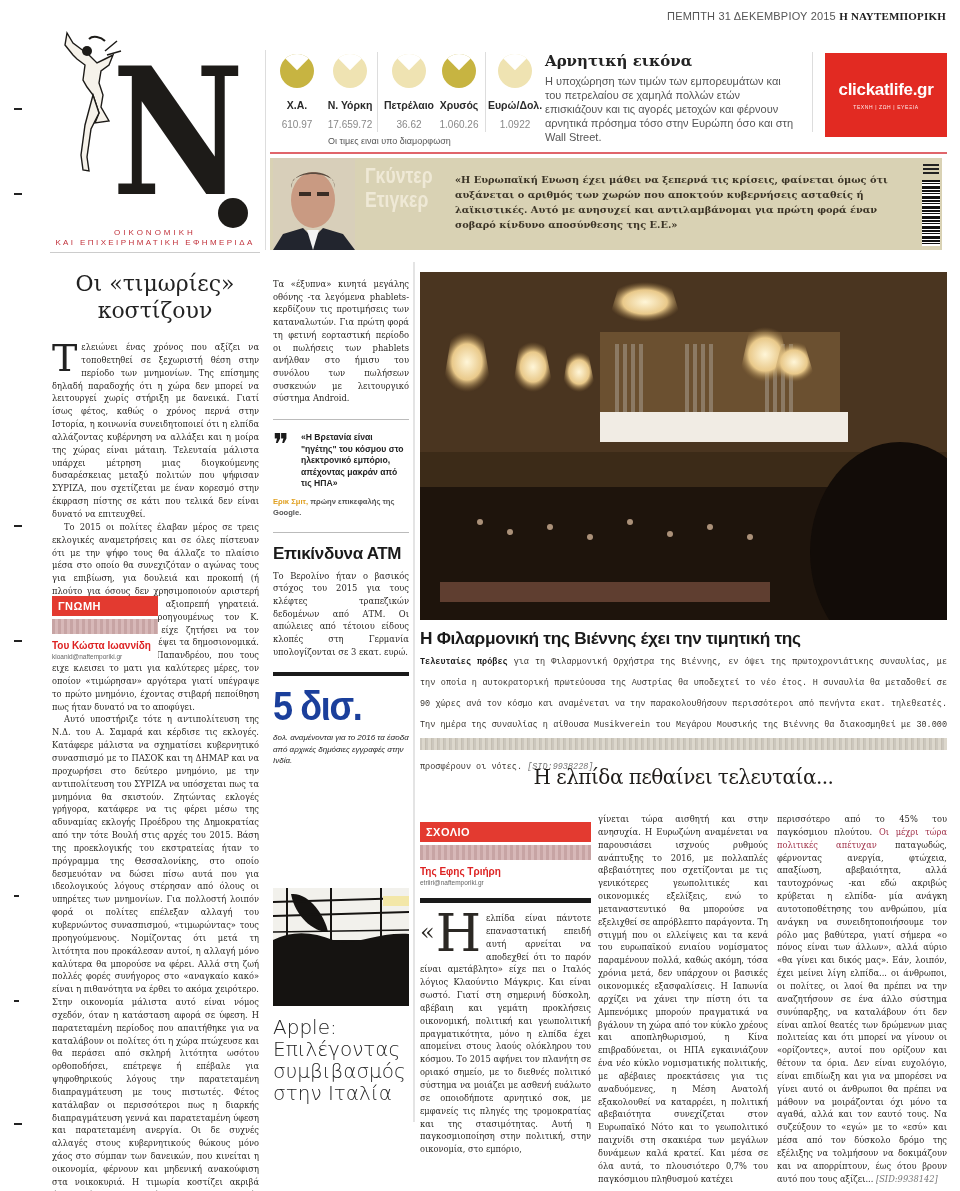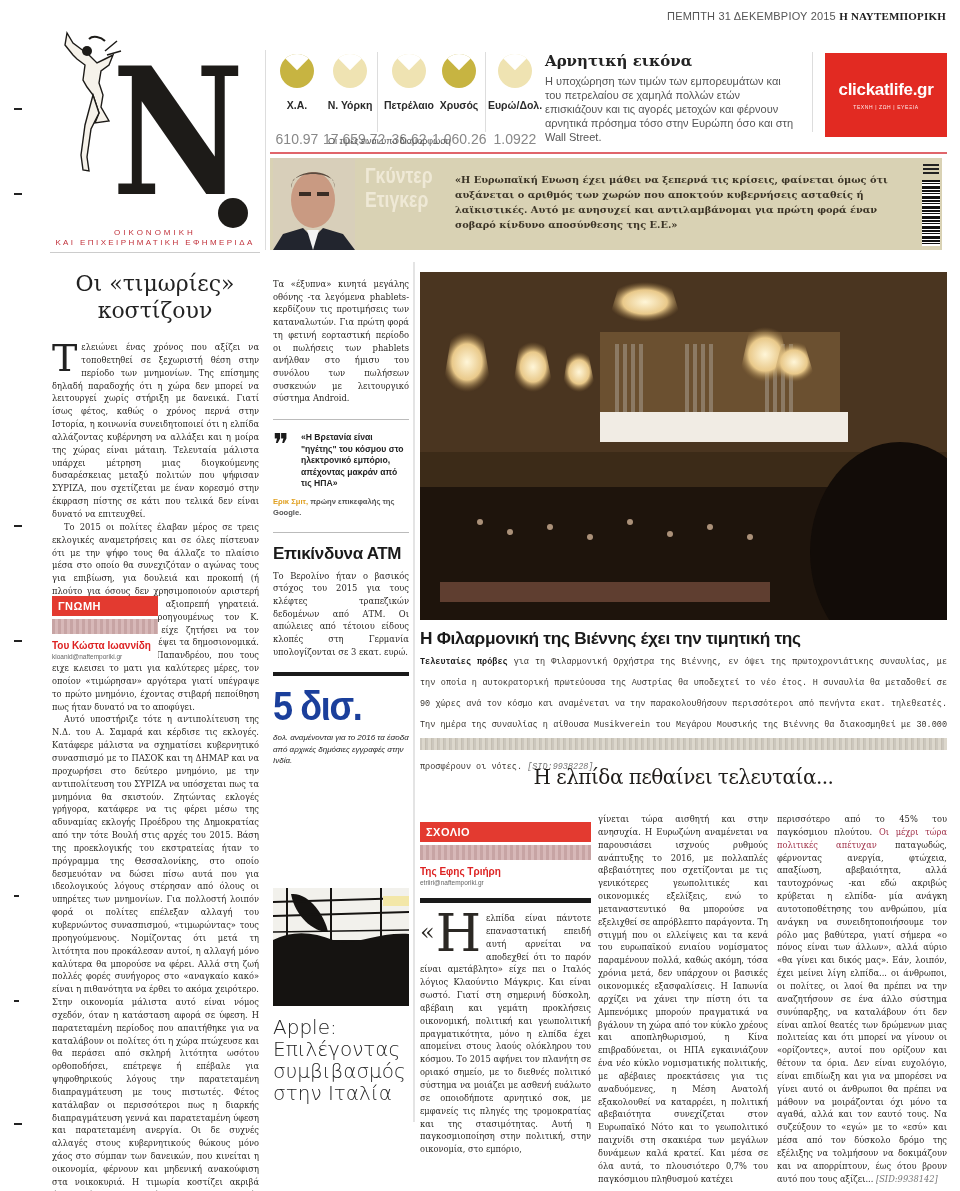--- a/index.html
+++ b/index.html
@@ -27,21 +27,21 @@
 
   
   .vrule { position: absolute; width: 1px; background: #ddd; }
 
   
   #ticker { left: 270px; top: 50px; width: 270px; height: 100px; }
   .tk { position: absolute; top: 0; width: 54px; text-align: center; }
   .tk .circ { width: 34px; height: 34px; border-radius: 50%; margin: 4px auto 0; position: relative; overflow: hidden; }
   .tk .circ::after { content: ""; position: absolute; left: 7px; top: -8px; width: 20px; height: 20px; background: #fff; transform: rotate(45deg); }
   .tk .name { font-family: "Liberation Sans", sans-serif; font-weight: bold; font-size: 10.5px; color: #2a2a2a; margin-top: 11px; white-space: nowrap; }
-  .tk .val { font-family: "Liberation Sans", sans-serif; font-size: 14px; color: #888; margin-top: 20px; }
+  .tk .val { font-family: "Liberation Sans", sans-serif; font-size: 10px; color: #888; margin-top: 8px; }
   #ticker-note { left: 328px; top: 136px; font-family: "Liberation Sans", sans-serif; font-size: 9px; color: #555; }
 
   
   #neg-title { left: 545px; top: 52px; font-family: "DejaVu Serif", serif; font-weight: bold; font-size: 15px; color: #222; }
   #neg-body { left: 545px; top: 74px; width: 250px; font-family: "Liberation Sans", sans-serif; font-size: 11px; line-height: 14px; color: #555; }
 
   
   #ad { left: 825px; top: 53px; width: 122px; height: 84px; background: #e22a22; color: #fff; text-align: center; }
   #ad .brand { font-family: "Liberation Sans", sans-serif; font-weight: bold; font-size: 17px; margin-top: 27px; letter-spacing: -0.3px; }
   #ad .tag { font-family: "Liberation Sans", sans-serif; font-size: 5px; letter-spacing: 0.6px; margin-top: 4px; opacity: 0.9; }

